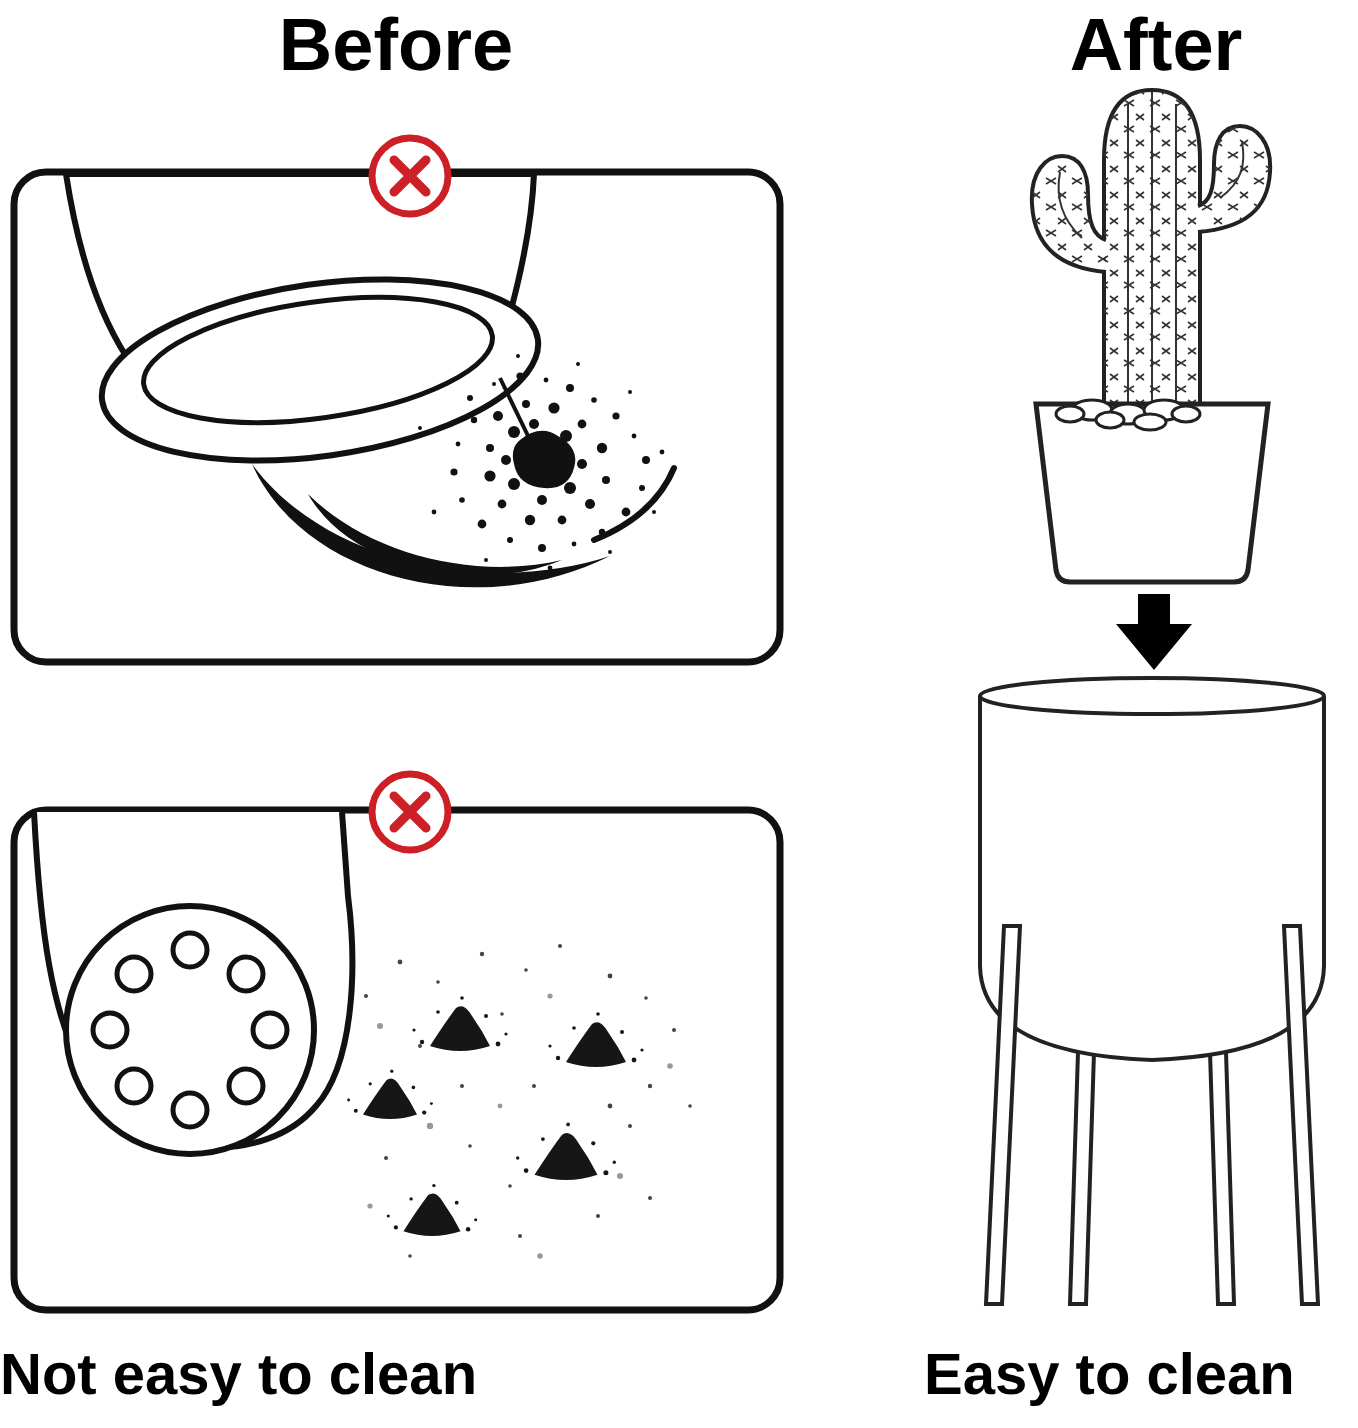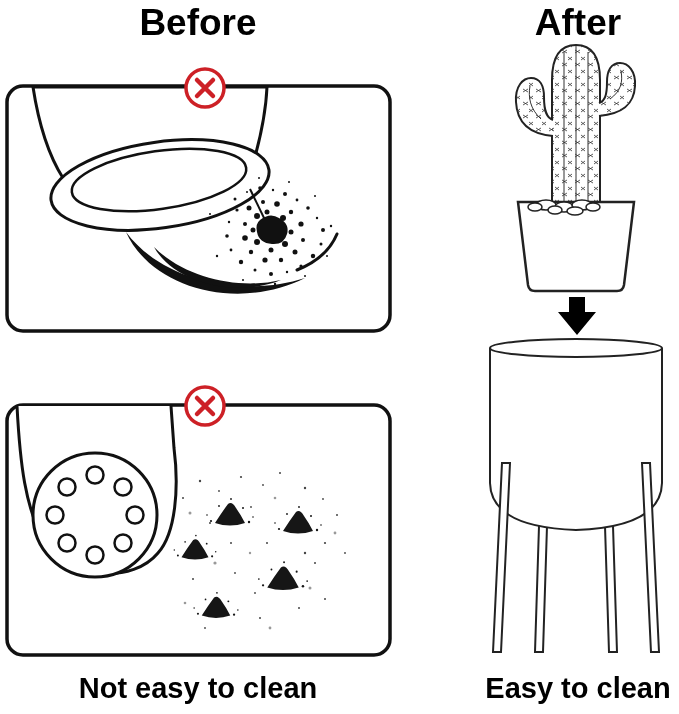--- a/index.html
+++ b/index.html
@@ -3,21 +3,21 @@
 <meta charset="utf-8">
 <style>
   html,body{margin:0;padding:0;}
   body{
     width:679px;height:714px;background:#ffffff;position:relative;overflow:hidden;
     font-family:"Liberation Sans", sans-serif;color:#000;
   }
   .heading{position:absolute;top:2px;font-weight:bold;font-size:37px;letter-spacing:0;text-align:center;}
   #heading-before{left:0;width:396px;}
   #heading-after{left:462px;width:232px;}
-  .caption{position:absolute;top:672px;font-weight:bold;font-size:29px;text-align:center;}
+  .caption{position:absolute;top:672px;font-weight:bold;font-size:29px;}
   #caption-before{left:0;width:396px;}
   #caption-after{left:462px;width:232px;}
   svg{position:absolute;display:block;}
   #panel-top{left:5px;top:84px;}
   #panel-bottom{left:5px;top:403px;}
   #right-illustration{left:430px;top:35px;}
   #no-icon-1{left:182px;top:65px;}
   #no-icon-2{left:182px;top:383px;}
 </style>
 </head>

